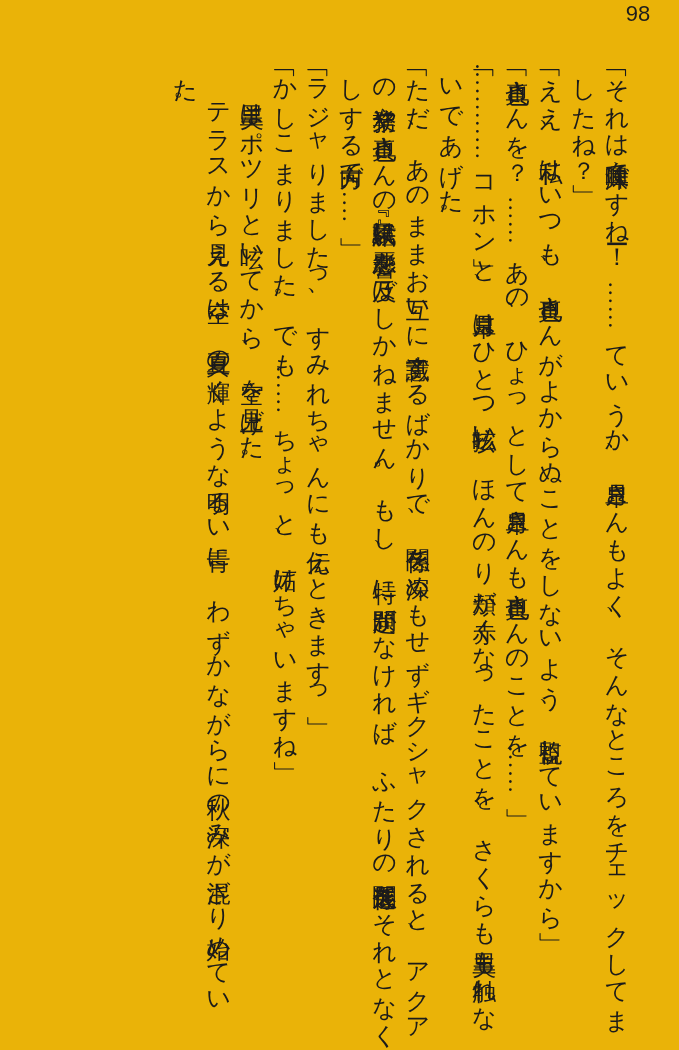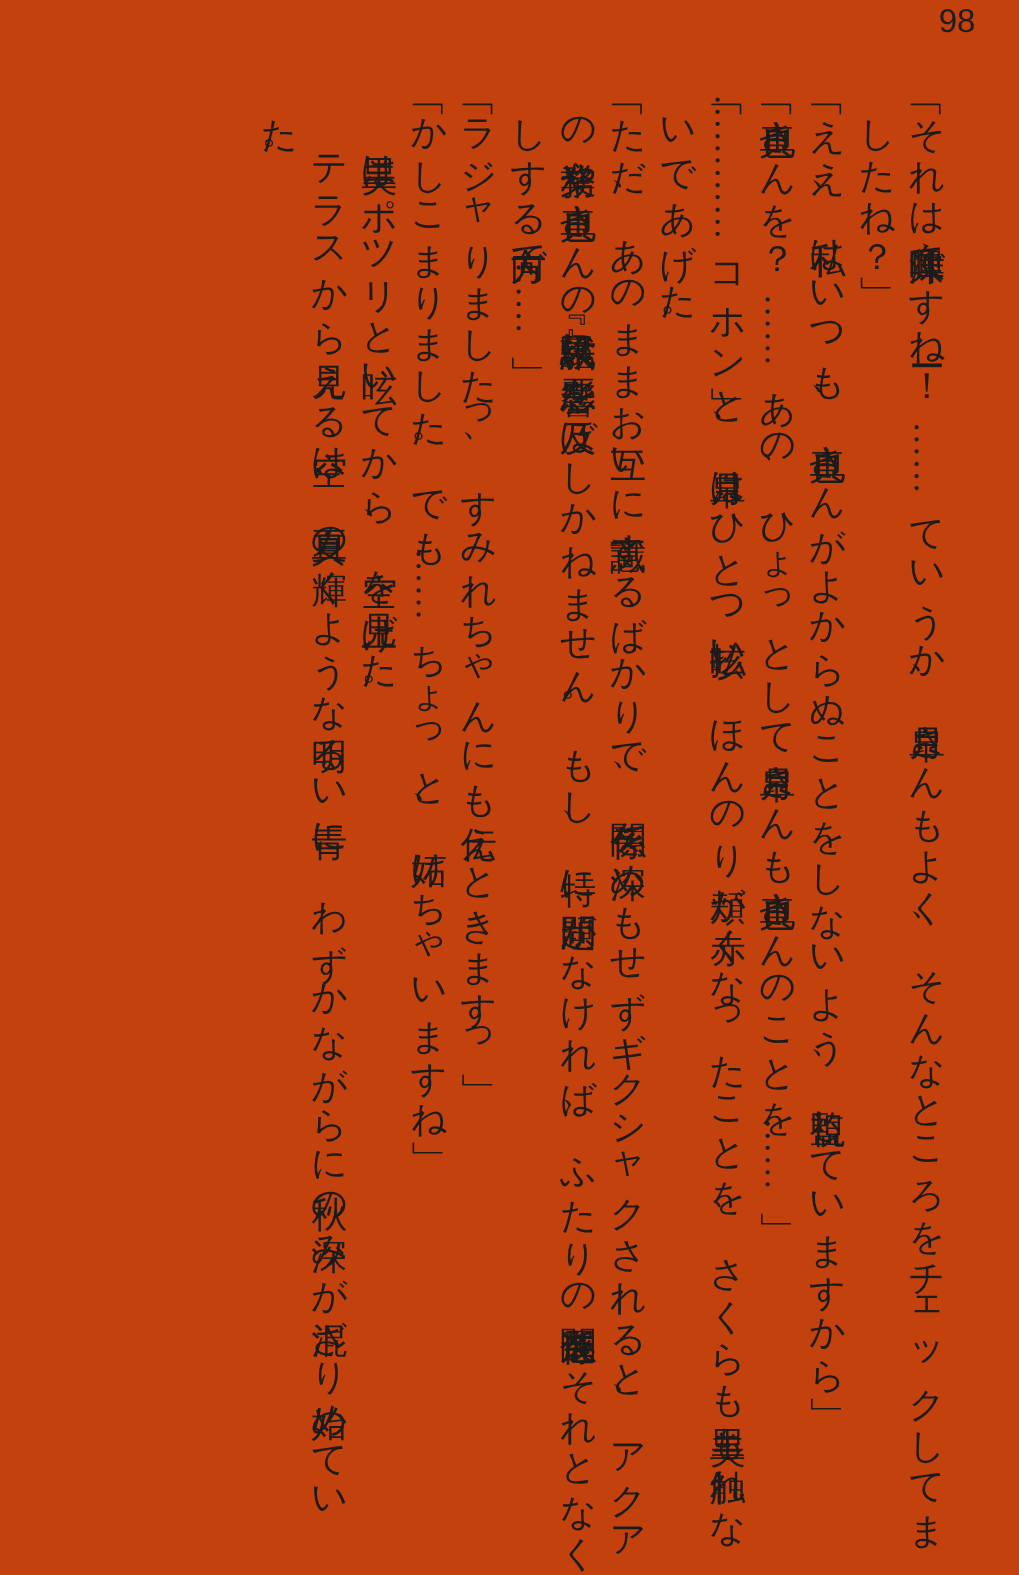--- a/index.html
+++ b/index.html
@@ -4,21 +4,21 @@
 <style>
   html, body {
     margin: 0;
     padding: 0;
     background: #e8e8e8;
   }
   .page {
     position: relative;
     width: 679px;
     height: 1050px;
-    background: #c2410c;
+    background: #eab308;
     overflow: hidden;
     font-family: "Liberation Serif", "DejaVu Serif", serif;
   }
   .page-number {
     position: absolute;
     top: 1px;
     left: 605px;
     width: 66px;
     text-align: center;
     font-family: "Liberation Sans", "DejaVu Sans", sans-serif;

